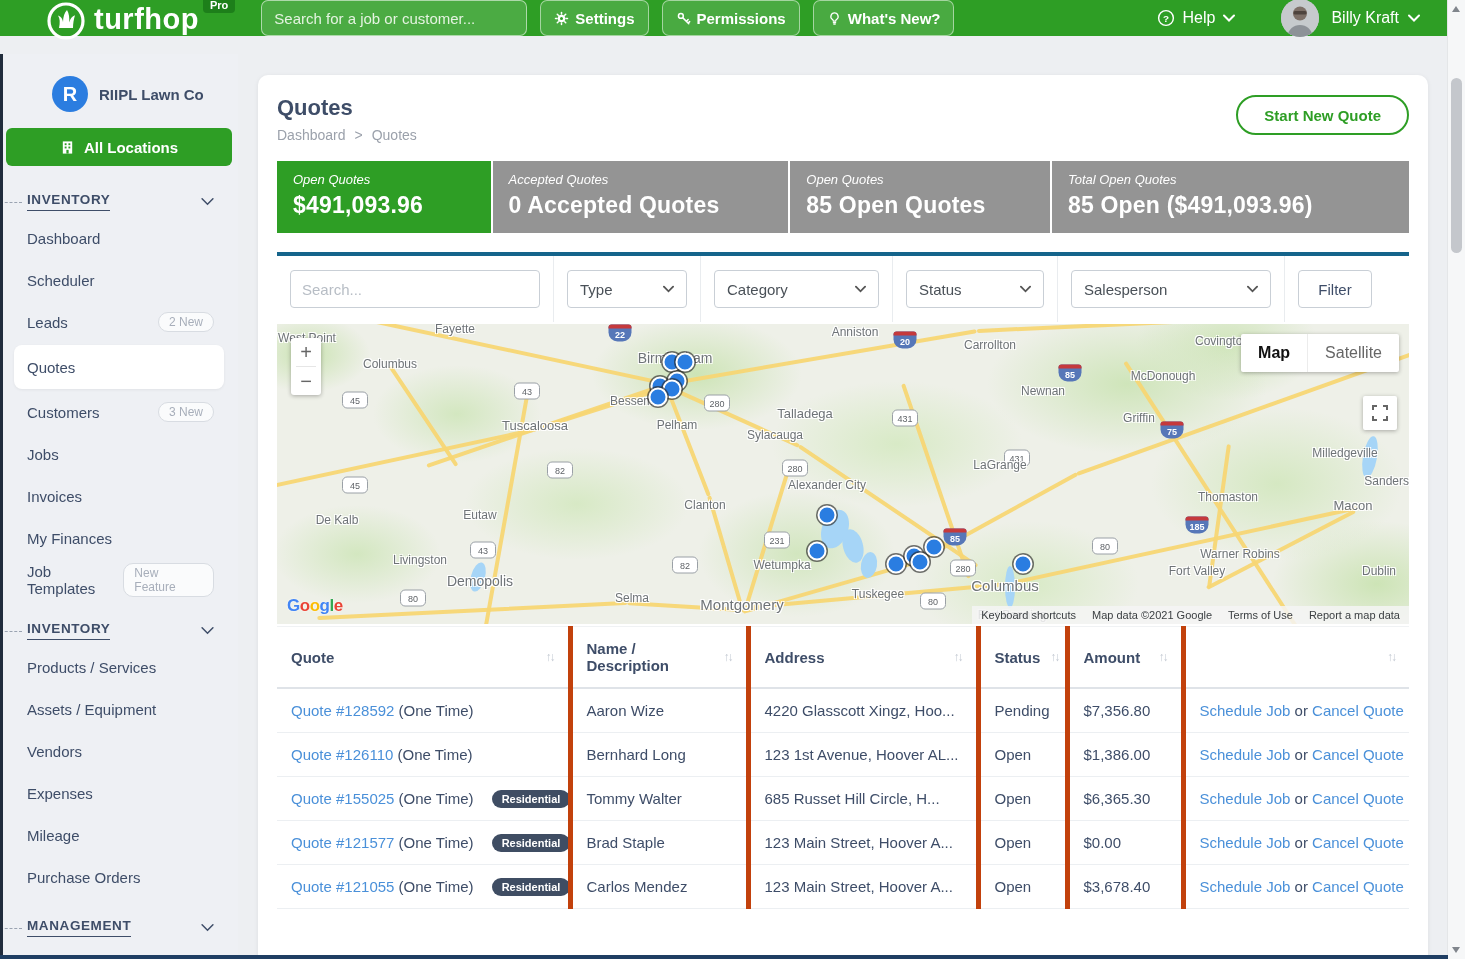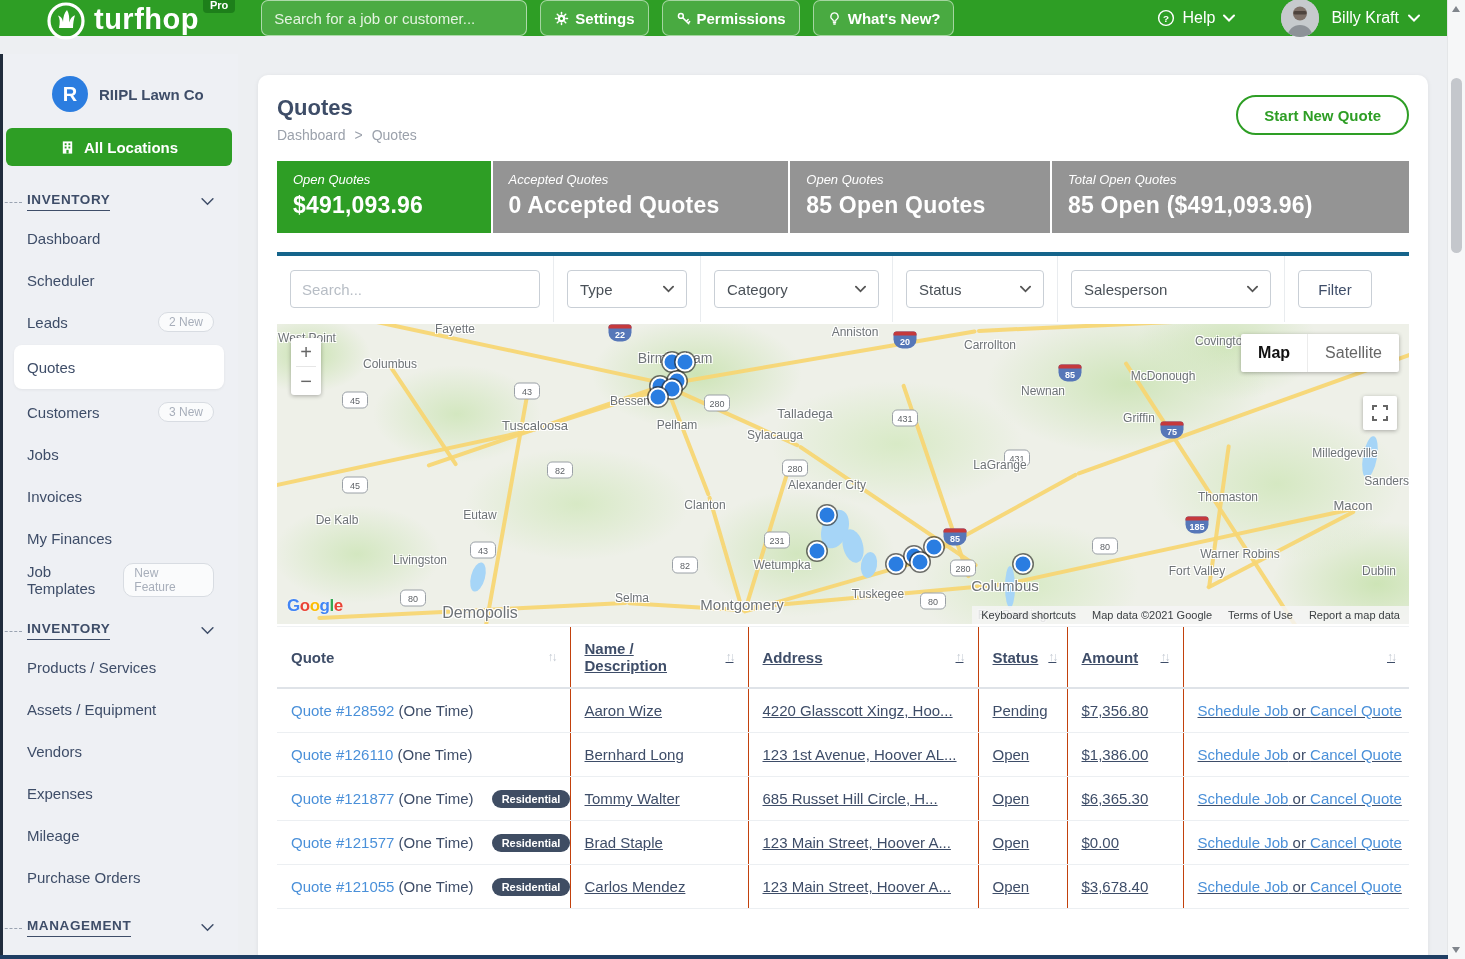--- a/index.html
+++ b/index.html
@@ -127,21 +127,21 @@
          text-shadow:0 0 2px #fff;}
   .attrib{position:absolute;right:0;bottom:0;display:flex;gap:16px;font-size:11px;color:#3c4043;
           background:rgba(245,245,245,.85);padding:3px 9px;z-index:6;}
   .attrib .alink2{cursor:pointer;}
   
   table{width:100%;border-collapse:collapse;table-layout:fixed;font-size:15px;color:#3e4d68;margin-top:2px;}
   th{text-align:left;padding:13px 14px;border-bottom:2px solid #dfe3e8;border-top:1px solid #f0f2f4;font-weight:bold;cursor:pointer;}
   th .thwrap{display:flex;align-items:center;}
   .sort{margin-left:auto;font-size:12px;color:#c3c9d2;letter-spacing:-2px;padding-left:10px;}
   td{padding:13px 14px;border-bottom:1px solid #eceff2;overflow:hidden;white-space:nowrap;}
-  td+td,th+th{border-left:1px solid #c2410c;text-decoration:underline;}
+  td+td,th+th{border-left:5px solid #c2410c;}
   a.qlink,a.alink{color:#4a90d9;text-decoration:none;cursor:pointer;}
   .qsuffix{color:#3e4d68;}
   .res-badge{background:#3f4d63;color:#fff;font-size:11px;font-weight:bold;border-radius:10px;
              padding:3px 10px;margin-left:18px;vertical-align:1px;}
   .or{color:#3e4d68;}
 </style>
 </head>
 <body>
 
 <div class="topbar">
@@ -496,21 +496,21 @@
           <div class="city" style="left: 550px; top: 161px; font-size: 12px;">Alexander City</div>
           <div class="city" style="left: 428px; top: 181px; font-size: 12px;">Clanton</div>
           <div class="city" style="left: 723px; top: 141px; font-size: 12px;">LaGrange</div>
           <div class="city" style="left: 951px; top: 173px; font-size: 12px;">Thomaston</div>
           <div class="city" style="left: 1076px; top: 181px; font-size: 13px;">Macon</div>
           <div class="city" style="left: 1068px; top: 129px; font-size: 12px;">Milledgeville</div>
           <div class="city" style="left: 1120px; top: 157px; font-size: 12px;">Sandersville</div>
           <div class="city" style="left: 60px; top: 196px; font-size: 12px;">De Kalb</div>
           <div class="city" style="left: 203px; top: 191px; font-size: 12px;">Eutaw</div>
           <div class="city" style="left: 143px; top: 236px; font-size: 12px;">Livingston</div>
-          <div class="city" style="left: 203px; top: 257px; font-size: 16px; margin-top: 32px;">Demopolis</div>
+          <div class="city" style="left: 203px; top: 257px; font-size: 14px;">Demopolis</div>
           <div class="city" style="left: 355px; top: 274px; font-size: 12px;">Selma</div>
           <div class="city" style="left: 465px; top: 280px; font-size: 15px;">Montgomery</div>
           <div class="city" style="left: 505px; top: 241px; font-size: 12px;">Wetumpka</div>
           <div class="city" style="left: 601px; top: 270px; font-size: 12px;">Tuskegee</div>
           <div class="city" style="left: 728px; top: 261px; font-size: 15px;">Columbus</div>
           <div class="city" style="left: 735px; top: 291px; font-size: 12px;">Fort Benning</div>
           <div class="city" style="left: 963px; top: 230px; font-size: 12px;">Warner Robins</div>
           <div class="city" style="left: 920px; top: 247px; font-size: 12px;">Fort Valley</div>
           <div class="city" style="left: 1102px; top: 247px; font-size: 12px;">Dublin</div>
           <div class="marker" style="left: 395px; top: 38px;"></div>
@@ -610,21 +610,21 @@
           </tr>
           <tr class="trow">
             <td class="td-quote"><a class="qlink">Quote #126110</a><span class="qsuffix"> (One Time)</span></td>
             <td>Bernhard Long</td>
             <td>123 1st Avenue, Hoover AL...</td>
             <td>Open</td>
             <td>$1,386.00</td>
             <td class="td-actions"><a class="alink">Schedule Job</a><span class="or"> or </span><a class="alink">Cancel Quote</a></td>
           </tr>
           <tr class="trow">
-            <td class="td-quote"><a class="qlink">Quote #121877</a><span class="qsuffix"> (One Time)</span><span class="res-badge">Residential</span></td>
+            <td class="td-quote"><a class="qlink">Quote #155025</a><span class="qsuffix"> (One Time)</span><span class="res-badge">Residential</span></td>
             <td>Tommy Walter</td>
             <td>685 Russet Hill Circle, H...</td>
             <td>Open</td>
             <td>$6,365.30</td>
             <td class="td-actions"><a class="alink">Schedule Job</a><span class="or"> or </span><a class="alink">Cancel Quote</a></td>
           </tr>
           <tr class="trow">
             <td class="td-quote"><a class="qlink">Quote #121577</a><span class="qsuffix"> (One Time)</span><span class="res-badge">Residential</span></td>
             <td>Brad Staple</td>
             <td>123 Main Street, Hoover A...</td>

